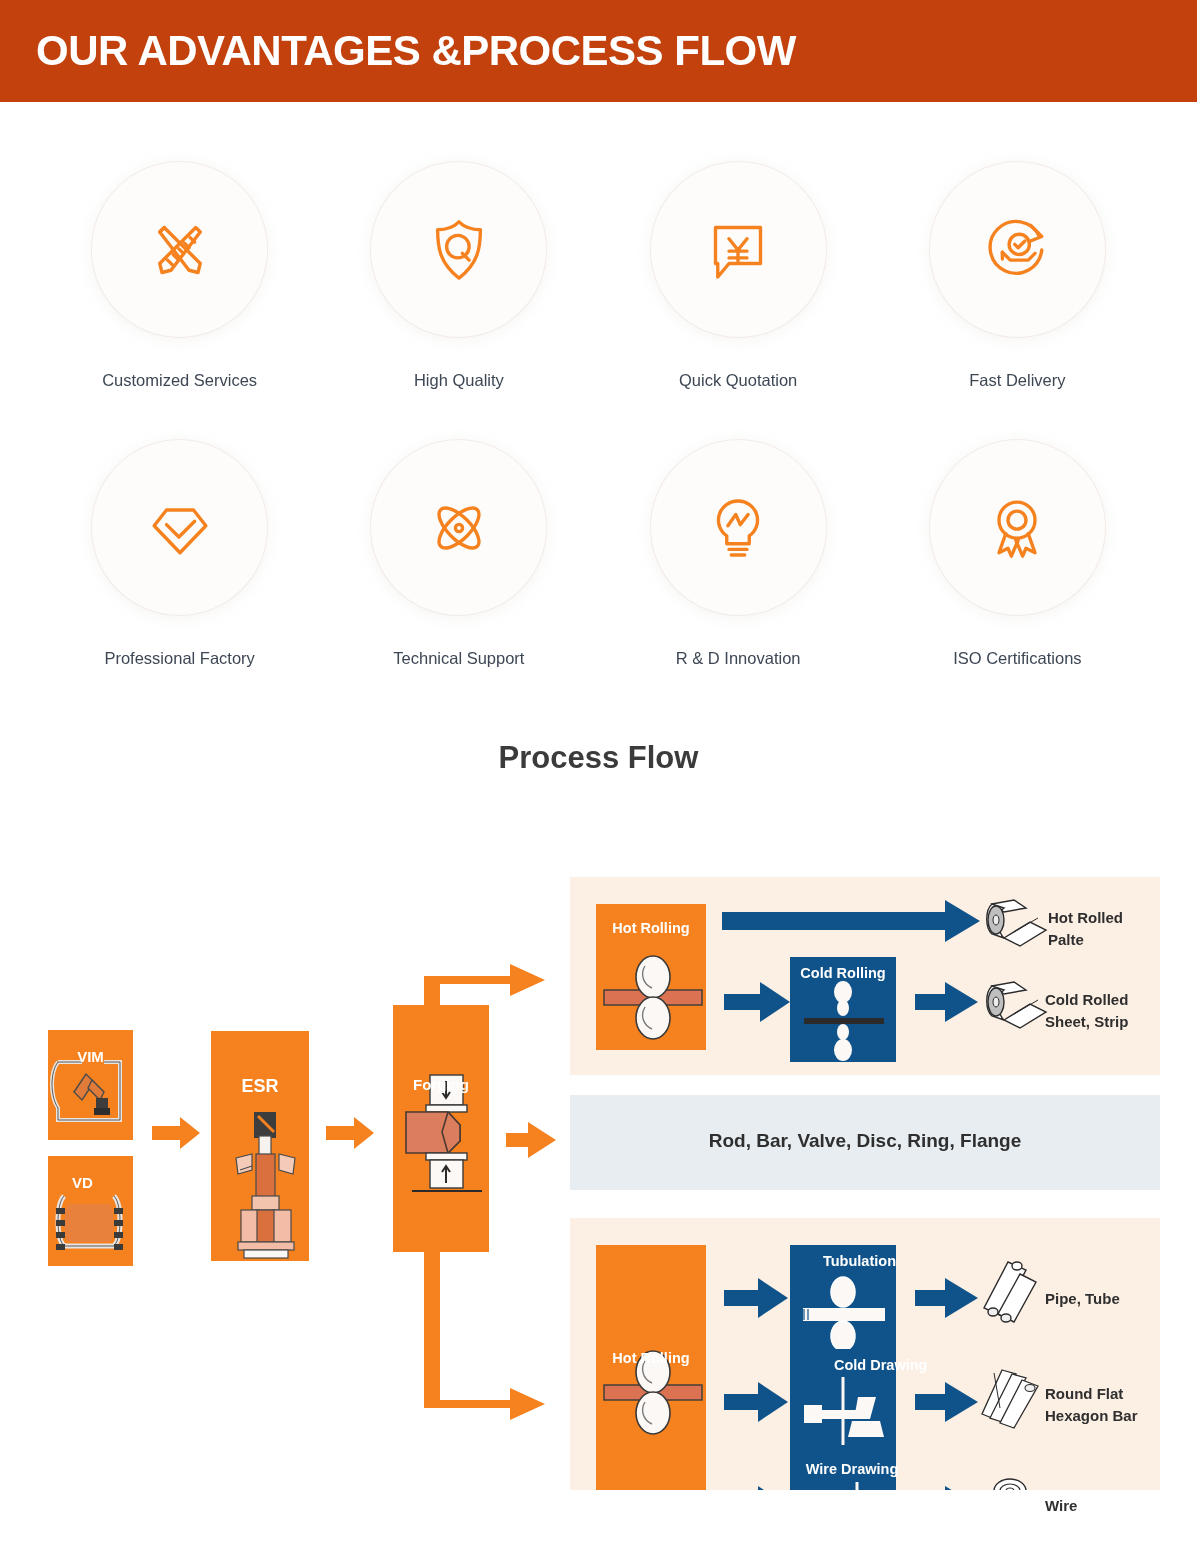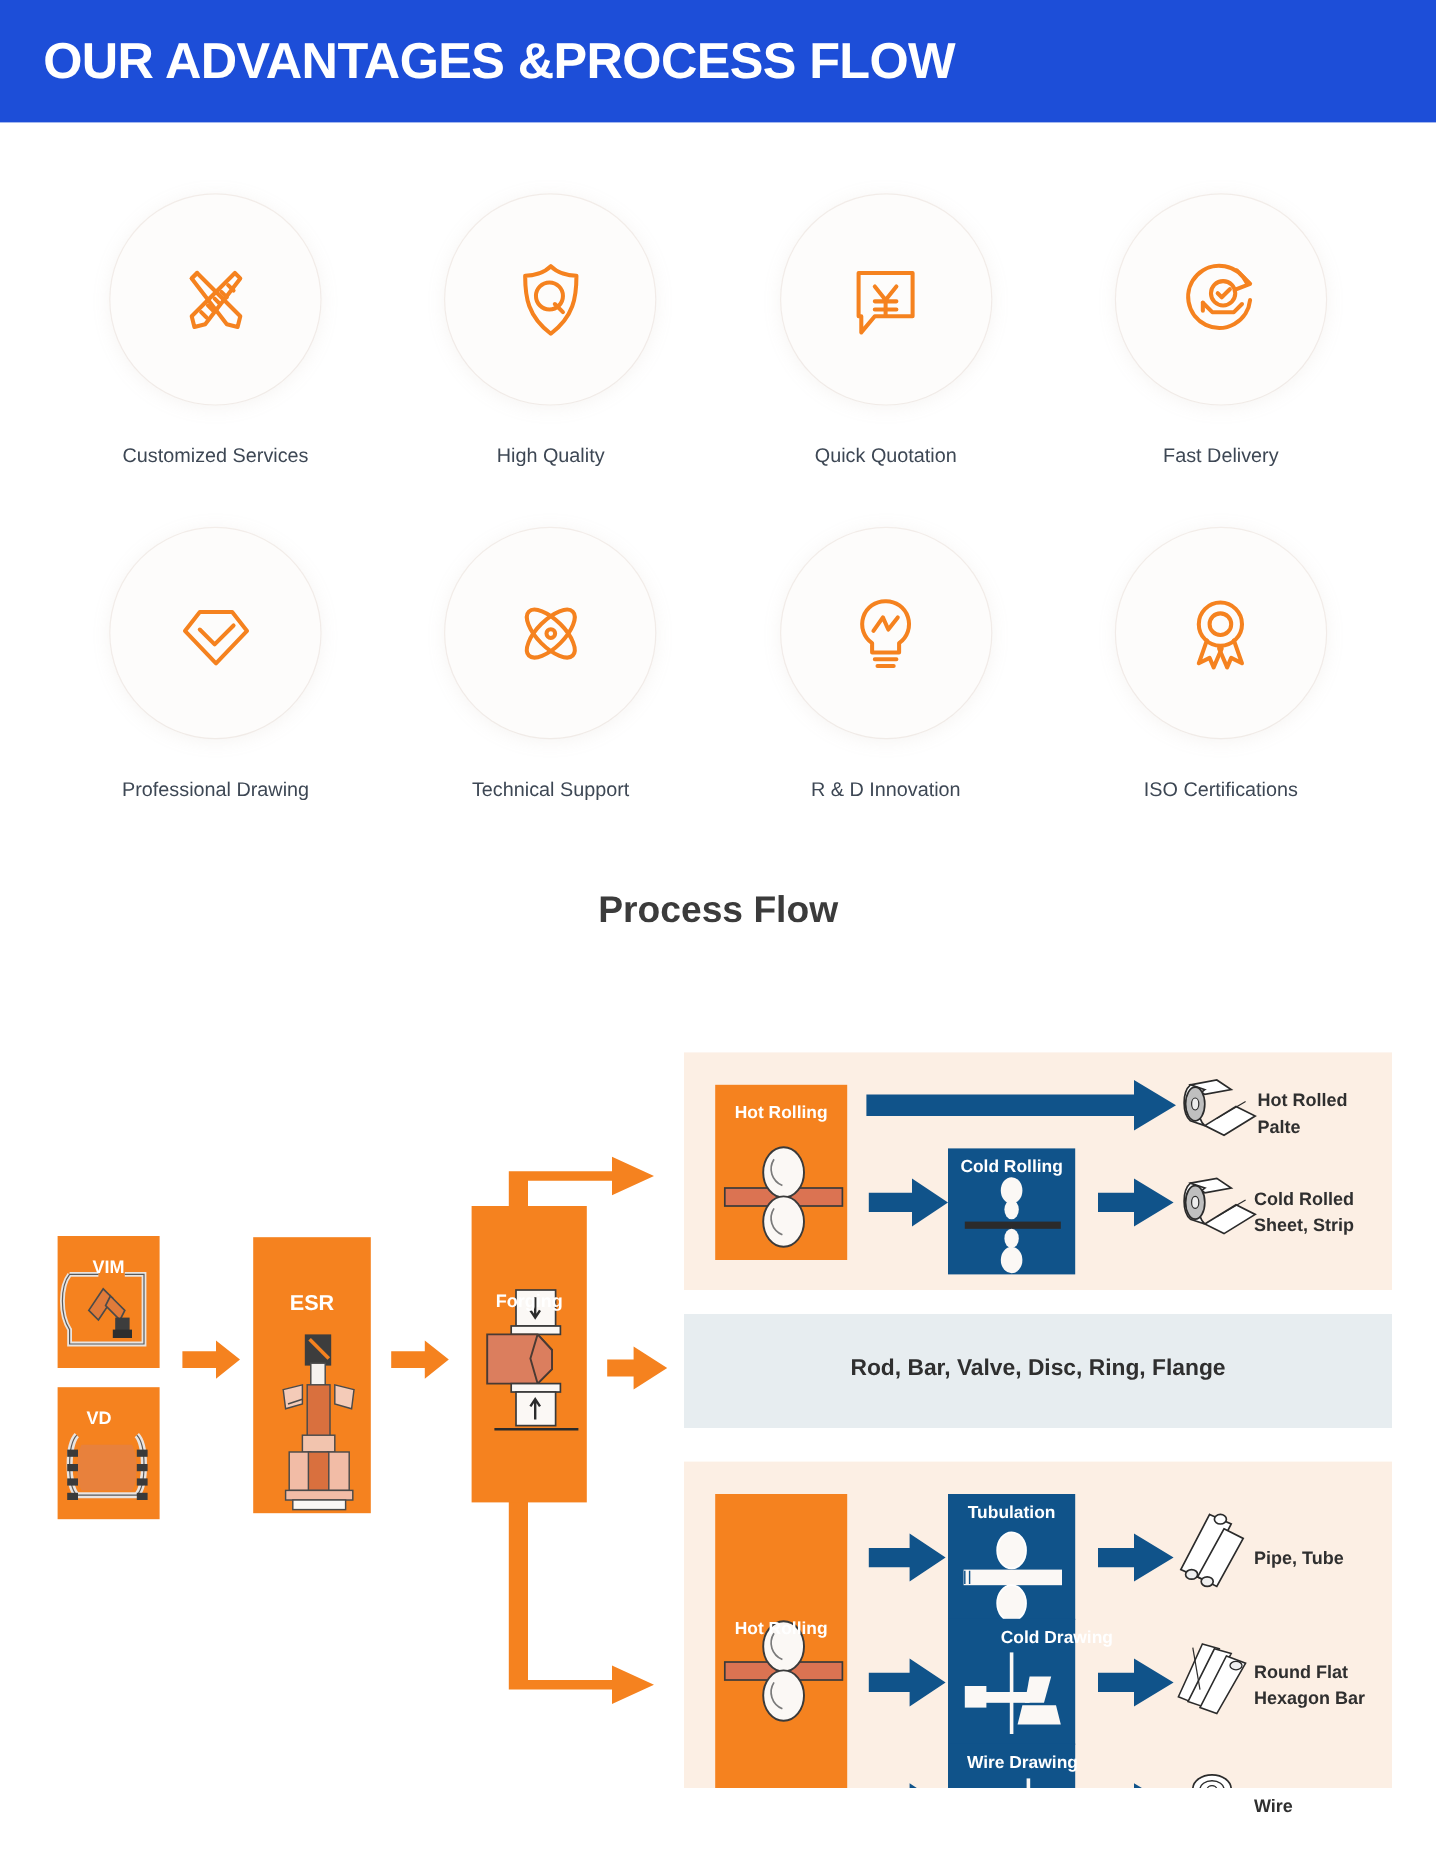--- a/index.html
+++ b/index.html
@@ -9,21 +9,21 @@
     background: #ffffff;
     font-family: "Liberation Sans", sans-serif;
     position: relative;
     overflow: hidden;
   }
 
   
   .header-bar {
     width: 1197px;
     height: 102px;
-    background: #1d4ed8;
+    background: #c2410c;
     display: flex;
     align-items: center;
     padding-left: 36px;
   }
   .header-title {
     color: #ffffff;
     font-size: 42px;
     font-weight: bold;
     letter-spacing: -0.5px;
     font-family: "Liberation Sans", sans-serif;
@@ -155,21 +155,21 @@
 
   <div class="adv-item">
     <div class="adv-circle">
       <svg width="72" height="72" viewBox="0 0 64 64">
         <g fill="none" stroke="#F5821F" stroke-width="3" stroke-linecap="round" stroke-linejoin="round">
           <path d="M20 16 H44 L55 30 L32 54 L9 30 Z"></path>
           <path d="M20 29 L31 40 L45 26"></path>
         </g>
       </svg>
     </div>
-    <div class="adv-label">Professional Drawing</div>
+    <div class="adv-label">Professional Factory</div>
   </div>
 
   <div class="adv-item">
     <div class="adv-circle">
       <svg width="72" height="72" viewBox="0 0 64 64">
         <g fill="none" stroke="#F5821F" stroke-width="3" stroke-linecap="round" stroke-linejoin="round">
           <ellipse cx="32" cy="32" rx="10" ry="23" transform="rotate(45 32 32)"></ellipse>
           <ellipse cx="32" cy="32" rx="10" ry="23" transform="rotate(-45 32 32)"></ellipse>
           <circle cx="32" cy="32" r="3.2"></circle>
         </g>
@@ -401,21 +401,21 @@
 
   <div class="lbl lbl-dark" style="left:1048px; top:117px; font-size:15px; line-height:21px;">Hot Rolled</div>
   <div class="lbl lbl-dark" style="left:1048px; top:139px; font-size:15px; line-height:21px;">Palte</div>
   <div class="lbl lbl-dark" style="left:1045px; top:199px; font-size:15px; line-height:21px;">Cold Rolled</div>
   <div class="lbl lbl-dark" style="left:1045px; top:221px; font-size:15px; line-height:21px;text-align:center;">Sheet, Strip</div>
 
   <div class="lbl lbl-dark" style="left:570px; top:340px; width:590px; text-align:center; font-size:19px;">Rod, Bar, Valve, Disc, Ring, Flange</div>
 
   <div class="lbl lbl-white" style="left:596px; top:560px; width:110px; text-align:center; font-size:14.5px;">Hot Rolling</div>
 
-  <div class="lbl lbl-white" style="left:790px; top:463px; width:106px; text-align:center; font-size:14.5px;">Tubulation</div>
+  <div class="lbl lbl-white" style="left:790px; top:463px; width:106px; text-align:right; font-size:14.5px;">Tubulation</div>
   <div class="lbl lbl-white" style="left:790px; top:567px; width:106px; text-align:center; font-size:14.5px;padding-left:44px;">Cold Drawing</div>
   <div class="lbl lbl-white" style="left:790px; top:671px; width:124px; text-align:center; font-size:14.5px;">Wire Drawing</div>
 
   <div class="lbl lbl-dark" style="left:1045px; top:500px; font-size:15px;">Pipe, Tube</div>
   <div class="lbl lbl-dark" style="left:1045px; top:593px; font-size:15px; line-height:21px;">Round Flat</div>
   <div class="lbl lbl-dark" style="left:1045px; top:615px; font-size:15px; line-height:21px;">Hexagon Bar</div>
   <div class="lbl lbl-dark" style="left:1045px; top:707px; font-size:15px;">Wire</div>
 </div>
 
 </body></html>

